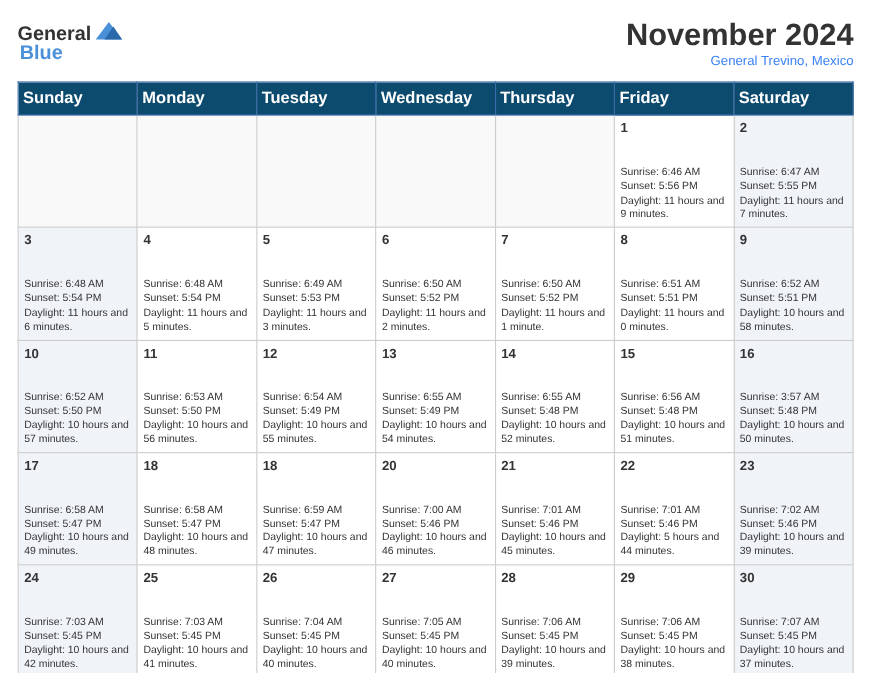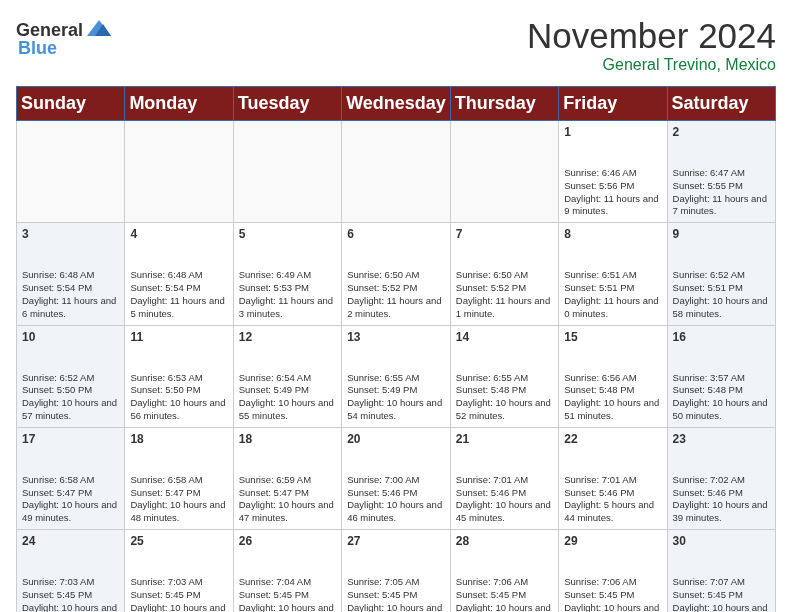--- a/index.html
+++ b/index.html
@@ -22,37 +22,37 @@
     }
     .logo-icon {
       width: 28px;
       height: 28px;
       margin-left: 2px;
     }
     .title-block {
       text-align: right;
     }
     .calendar-title {
-      font-size: 35px;
-      font-weight: normal;
+      font-size: 28px;
+      font-weight: bold;
       color: #333;
     }
     .calendar-subtitle {
-      font-size: 16px;
-      color: #15803d;
+      font-size: 12px;
+      color: #3b82f6;
     }
     .calendar {
       width: 100%;
       border-collapse: collapse;
       border: 1px solid #ccc;
     }
     .calendar th {
-      background-color: #7f1d1d;
+      background-color: #0c4a6e;
       color: #fff;
-      font-size: 18px;
+      font-size: 15px;
       font-weight: bold;
       padding: 6px 4px;
       text-align: left;
       border: 1px solid #3a6aaa;
     }
     .calendar td {
       width: calc(100% / 7);
       vertical-align: top;
       padding: 4px 5px;
       font-size: 10px;

